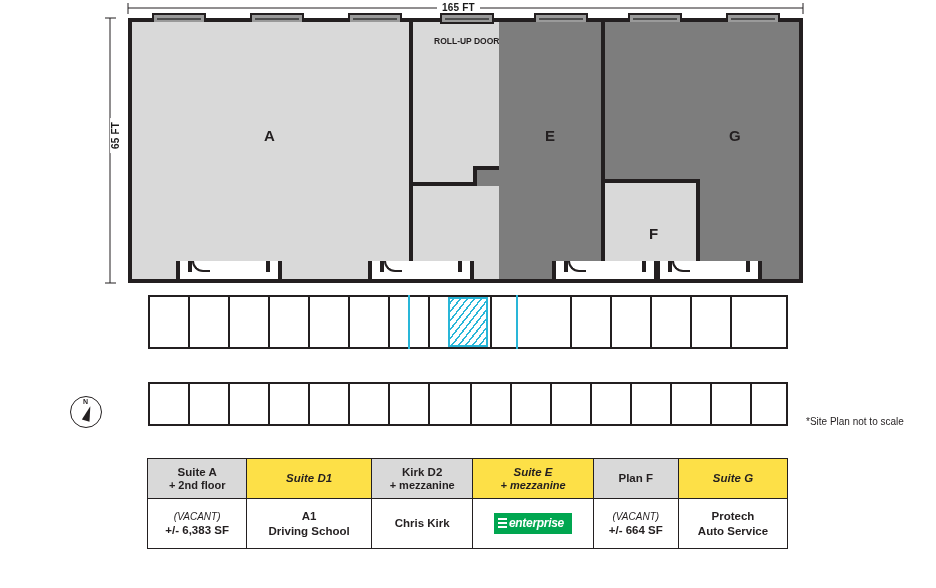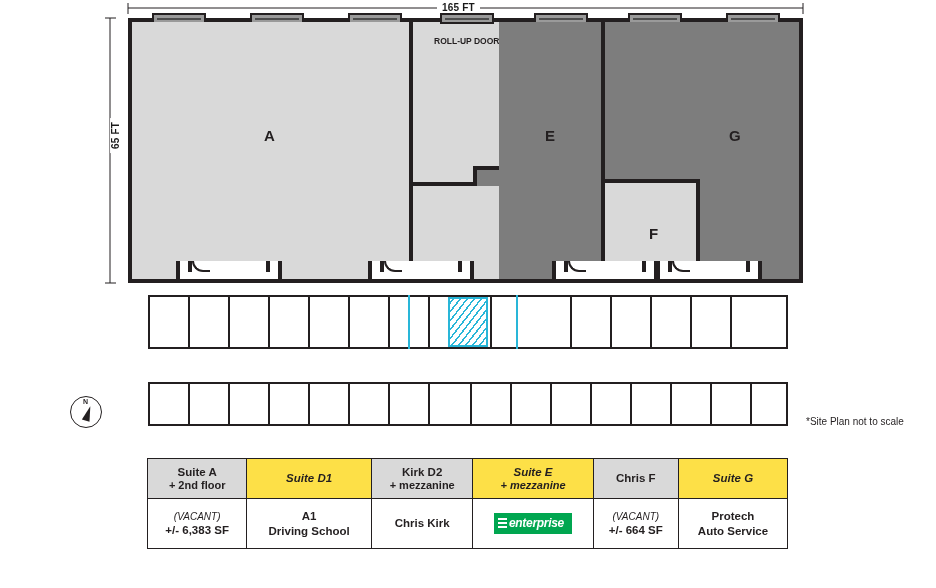--- a/index.html
+++ b/index.html
@@ -420,21 +420,21 @@
       </td>
       <td class="hdr-cell hdr-light">
         <span>Kirk D2</span>
         <span class="sub">+ mezzanine</span>
       </td>
       <td class="hdr-cell hdr-dark">
         <span>Suite E</span>
         <span class="sub">+ mezzanine</span>
       </td>
       <td class="hdr-cell hdr-light">
-        <span>Chris F</span>
+        <span>Plan F</span>
       </td>
       <td class="hdr-cell hdr-dark">
         <span>Suite G</span>
       </td>
     </tr>
     <tr>
       <td class="val-cell">
         <span class="vac">(VACANT)</span>
         <span>+/- 6,383 SF</span>
       </td>

